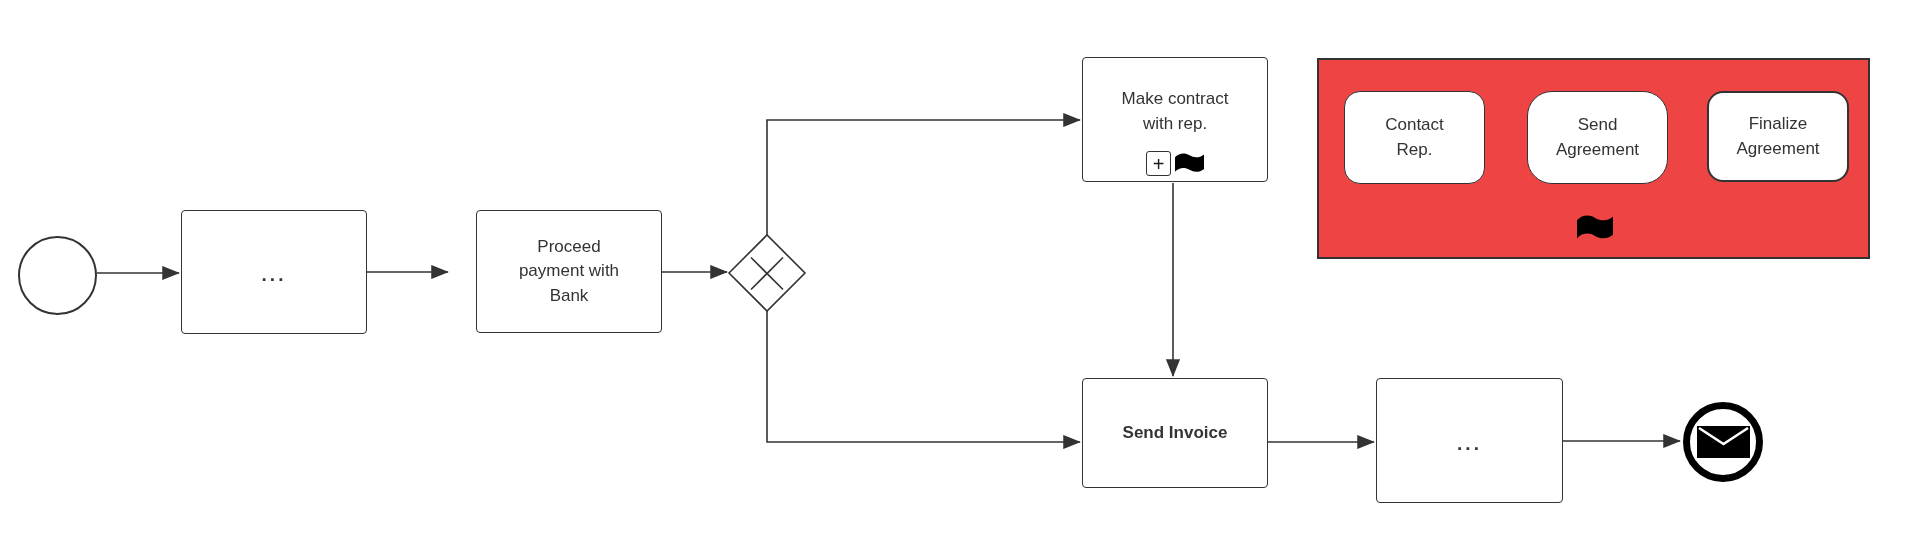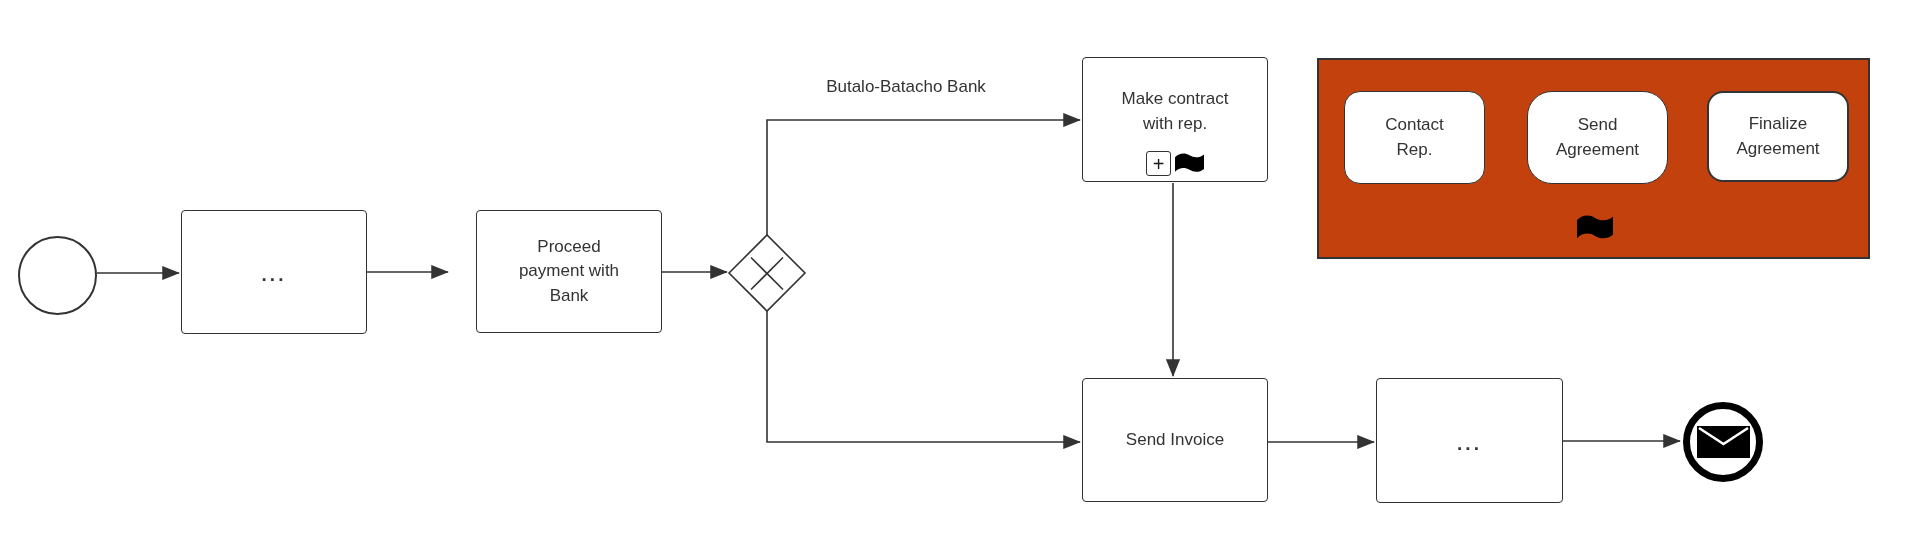--- a/index.html
+++ b/index.html
@@ -37,21 +37,21 @@
     display:flex;align-items:center;justify-content:center;gap:4px;
   }
   .plus-box{
     box-sizing:border-box;width:25px;height:25px;
     border:1.5px solid #333333;border-radius:3px;
     display:flex;align-items:center;justify-content:center;
     font-size:20px;font-weight:400;line-height:1;color:#1a1a1a;
   }
   .group{
     position:absolute;left:1317px;top:58px;width:553px;height:201px;
-    box-sizing:border-box;border:2px solid #333333;background:#c2410c;
+    box-sizing:border-box;border:2px solid #333333;background:#ef4444;
   }
   .group .task{border-radius:16px;}
   .flag-svg{display:block;}
   .edge-label{
     position:absolute;font-size:17px;color:#333333;text-align:center;
     white-space:nowrap;
   }
 </style>
 </head>
 <body>
@@ -97,36 +97,35 @@
     <div class="markers">
       <span class="plus-box">
         <span>+</span>
       </span>
       <svg class="flag-svg" width="29" height="23" viewBox="0 0 32 24">
         <path d="M0,5 C5,0 11,0 16,3 C21,6 27,6 32,2 L32,18 C27,22 21,22 16,19 C11,16 5,16 0,21 Z" style="fill:#000000;"></path>
       </svg>
     </div>
   </div>
 
-  <div class="task" style="left:1082px;top:378px;width:186px;height:124px;">
+  <div class="task" style="left:1082px;top:378px;width:186px;height:110px;font-weight:bold;">
     <span class="label">Send Invoice</span>
   </div>
 
   <div class="task" style="left:1376px;top:378px;width:187px;height:125px;">
     <span class="label dots">...</span>
   </div>
 
   <div class="event end">
     <svg width="53" height="32" viewBox="0 0 53 32">
       <rect x="0" y="0" width="53" height="32" style="fill:#000000;"></rect>
       <polyline points="2,2 26.5,18 51,2" style="fill:none;stroke:#ffffff;stroke-width:2.6;"></polyline>
     </svg>
   </div>
 
-  <div class="edge-label" style="left:756px;top:77px;width:300px;">Butalo-Batacho Bank</div>
 
   <div class="group">
     <div class="task" style="left:25px;top:31px;width:141px;height:93px;">
       <span class="label" style="width:90px;">Contact Rep.</span>
     </div>
     <div class="task" style="left:208px;top:31px;width:141px;height:93px;border-radius:25px;">
       <span class="label" style="width:96px;">Send Agreement</span>
     </div>
     <div class="task" style="left:388px;top:31px;width:142px;height:91px;border-width:2.5px;">
       <span class="label" style="width:96px;">Finalize Agreement</span>

